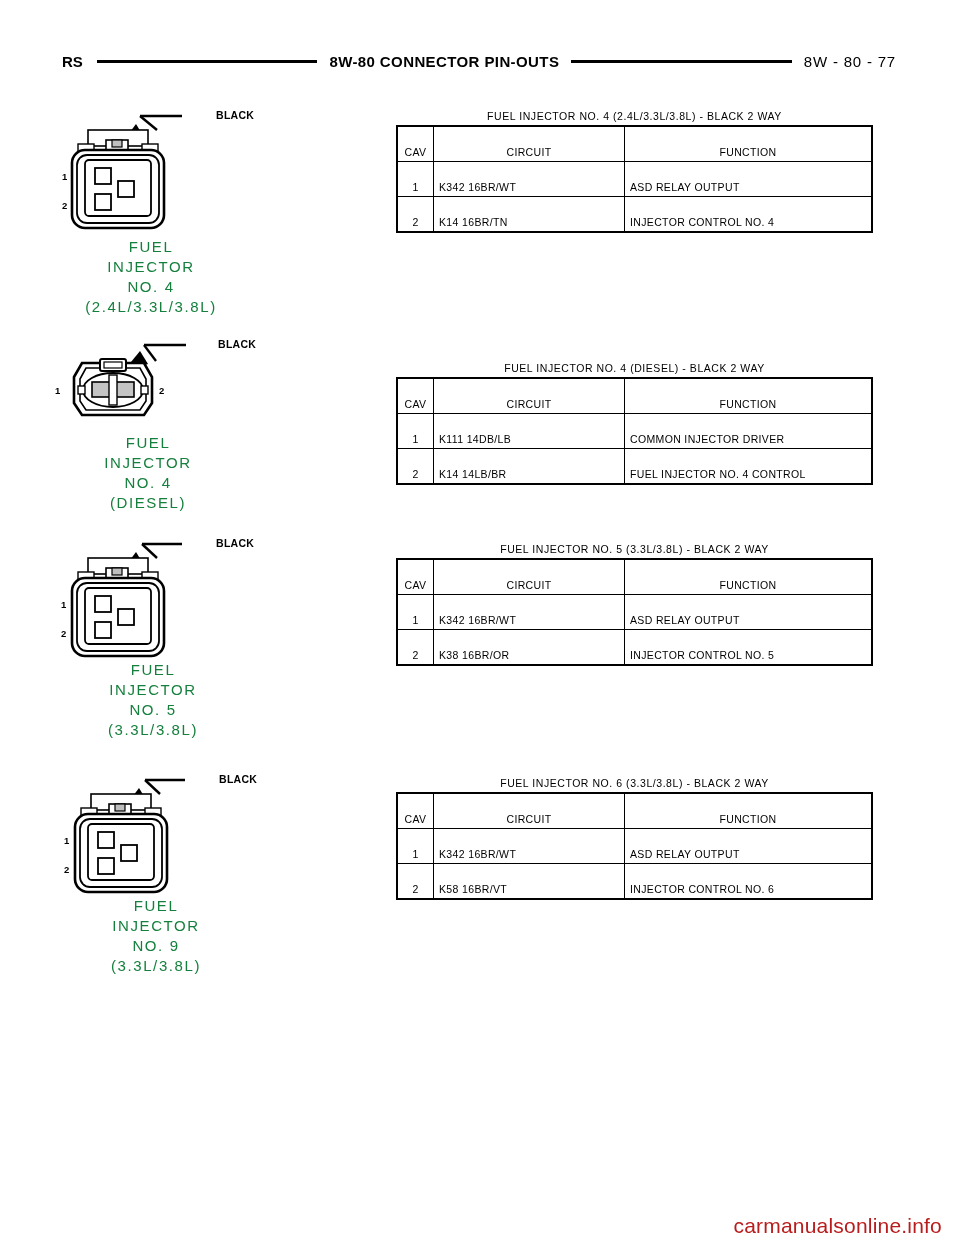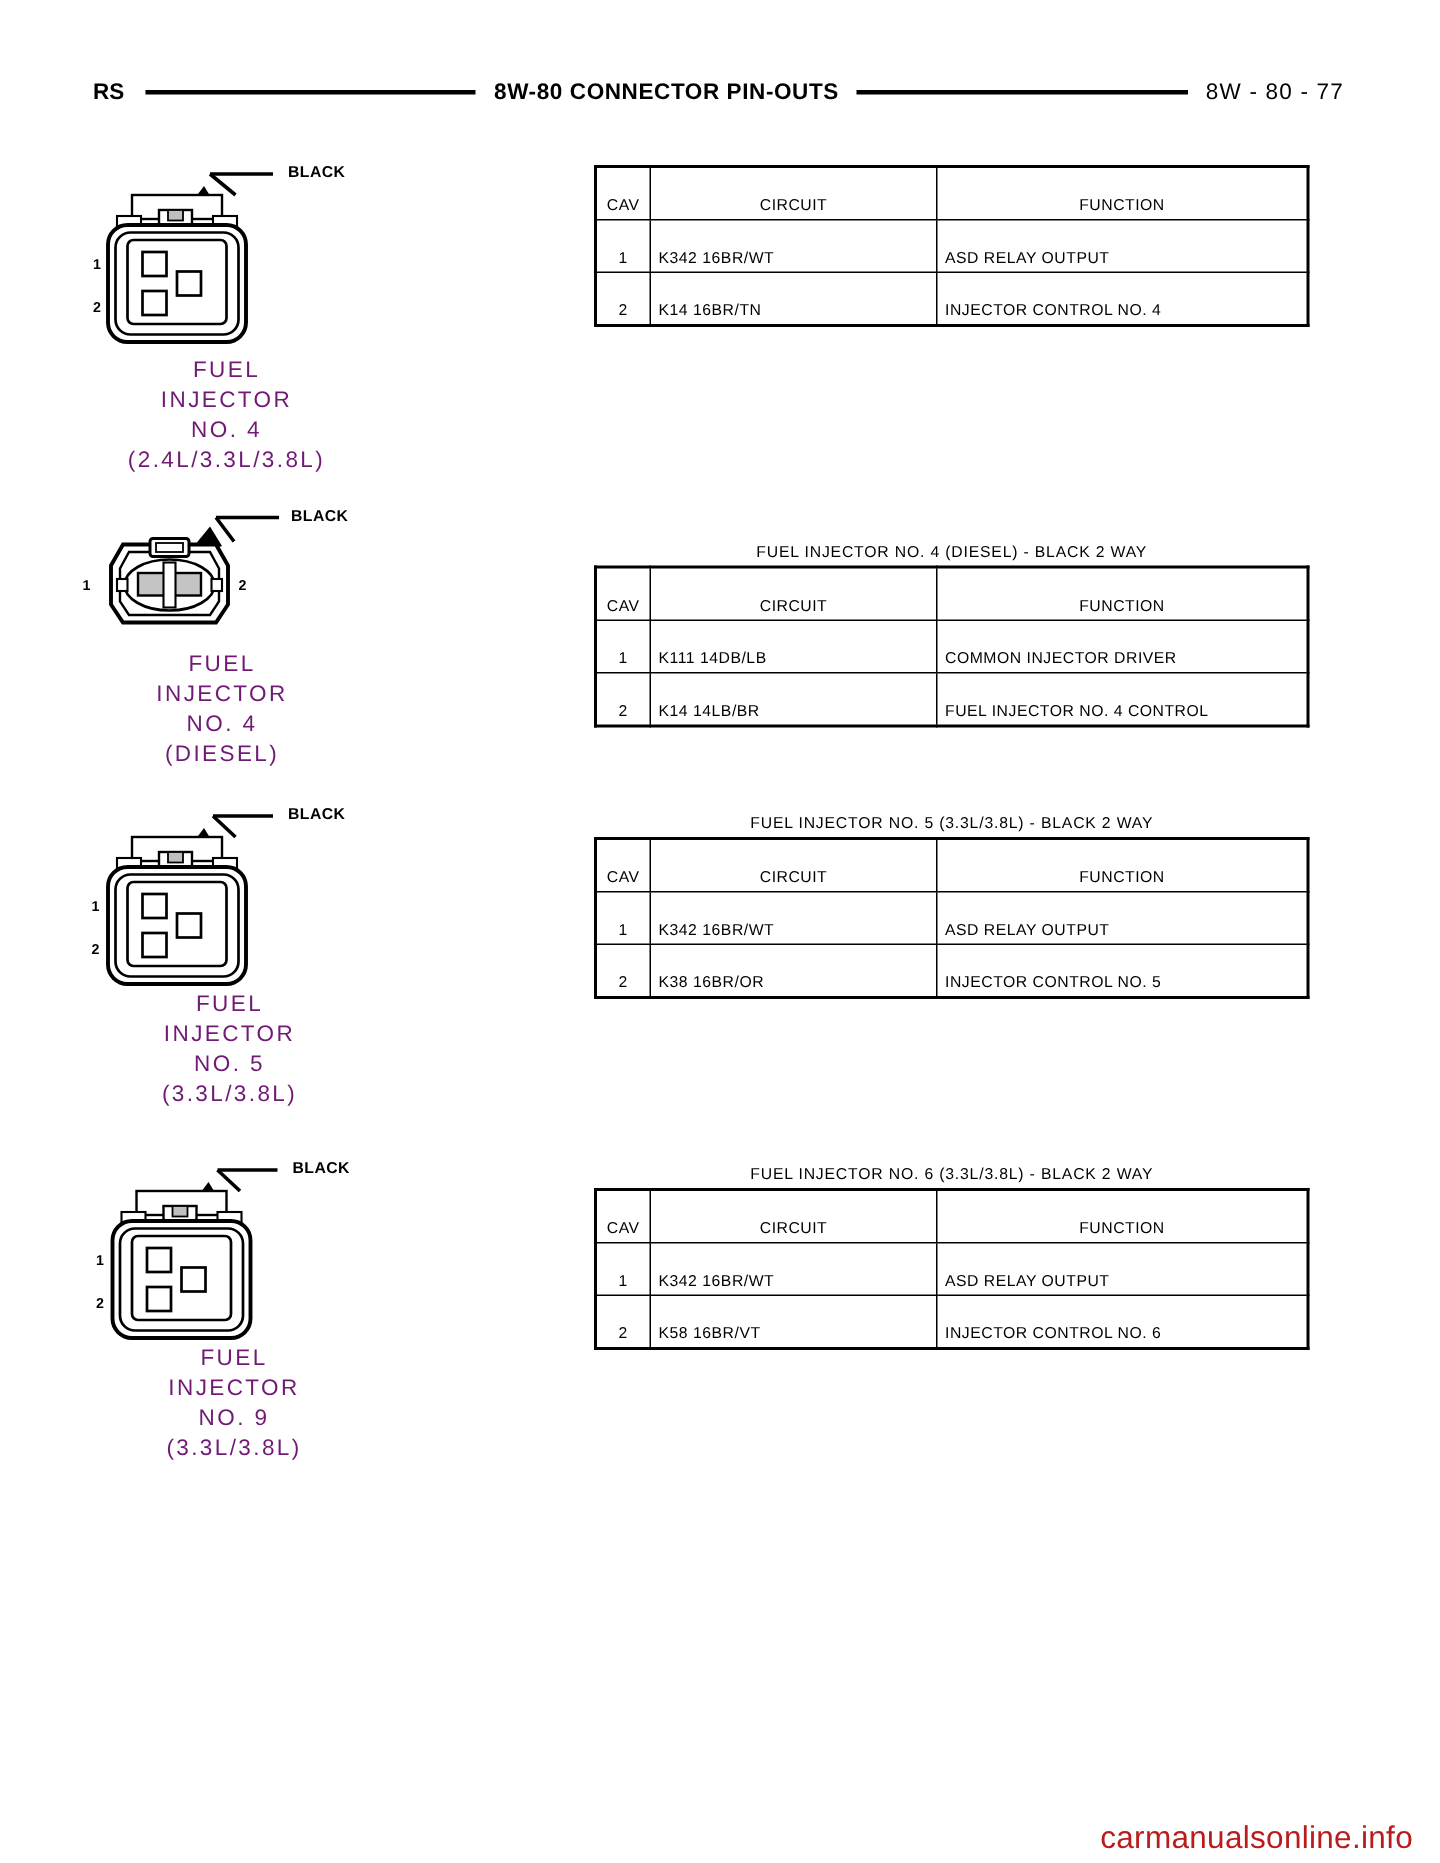--- a/index.html
+++ b/index.html
@@ -64,37 +64,38 @@
     position: relative;
     width: 230px;
   }
 
   .black-label {
     position: absolute;
     font-size: 10.5px;
     font-weight: bold;
     letter-spacing: 0.3px;
     white-space: nowrap;
+    margin-left: 24px;
   }
 
   .pin-num {
     position: absolute;
     font-size: 9.5px;
     font-weight: bold;
   }
 
   .conn-caption {
     position: absolute;
     width: 230px;
     text-align: center;
     font-size: 15px;
     line-height: 20px;
     letter-spacing: 1.6px;
     font-weight: 300;
-    color: #701a75;
+    color: #15803d;
     white-space: nowrap;
   }
   .conn-caption div { white-space: nowrap; }
 
   
   .table-block {
     position: absolute;
     left: 396px;
     width: 477px;
   }
@@ -274,20 +275,21 @@
   </div>
   <div class="conn-caption" style="top:128px; left:-1px;">
     <div>FUEL</div>
     <div>INJECTOR</div>
     <div>NO. 9</div>
     <div>(3.3L/3.8L)</div>
   </div>
 </div>
 
 <div class="table-block" style="top:110px;">
+  <div class="tbl-title">FUEL  INJECTOR  NO. 4  (2.4L/3.3L/3.8L)  -  BLACK  2  WAY</div>
   <table class="pinout">
     <tbody>
         <tr class="hdr">
       <td class="cav">CAV</td>
       <td class="cir">CIRCUIT</td>
       <td class="fun">FUNCTION</td>
     </tr>
     <tr>
       <td class="cav">1</td>
       <td class="cir">K342  16BR/WT</td>

